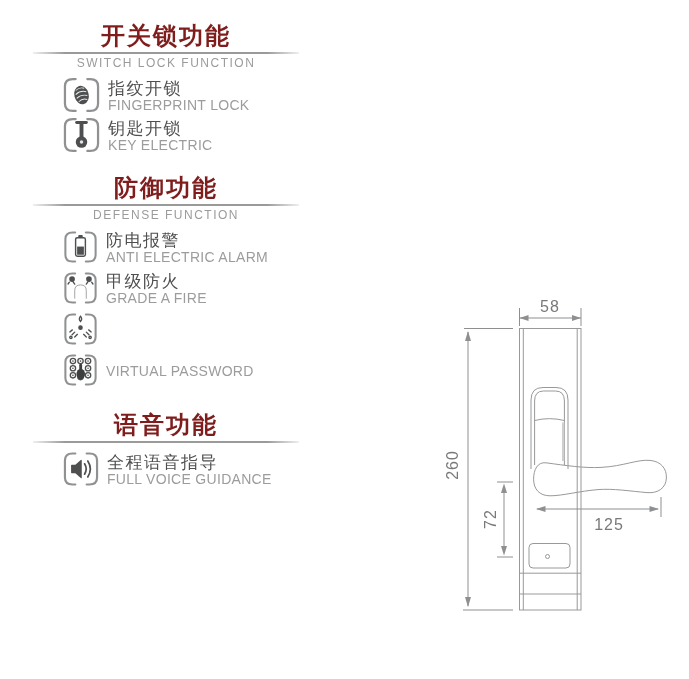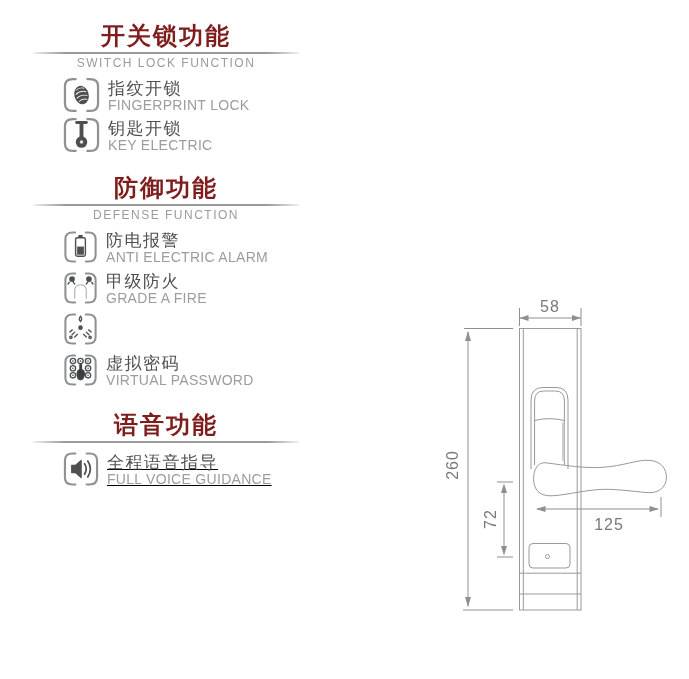--- a/index.html
+++ b/index.html
@@ -25,21 +25,21 @@
   .item{display:flex;align-items:center;}
   .icon{flex:0 0 auto;display:block;}
   .s1 .item{height:36px;margin-bottom:4px;}
   .s1 .icon{width:37px;height:36px;}
   .s2 .sec-title{margin-top:20px;}
   .s2 .items{margin-top:10px;}
   .s2 .item{height:32px;margin-bottom:9px;}
   .s2 .icon{width:35px;height:32px;}
   .s3 .sec-title{margin-top:24px;}
   .s3 .items{margin-top:9px;}
-  .s3 .item{height:34px;text-decoration:underline;}
+  .s3 .item{height:34px;}
   .s3 .icon{width:36px;height:34px;}
   .txt{margin-left:8px;}
   .zh{font-size:17px;line-height:18px;color:#4f4f4f;letter-spacing:1.5px;}
   .en{font-size:14px;line-height:11px;color:#9c9c9c;letter-spacing:0.3px;margin-top:2px;}
   .frame{fill:none;stroke:#8f9193;stroke-width:2.3;stroke-linecap:round;}
   .glyph-f{fill:#4d4f50;}
   .glyph-s{fill:none;stroke:#4d4f50;stroke-width:1.5;stroke-linecap:round;}
   .drawing{position:absolute;left:428px;top:283px;width:252px;height:348px;}
   .geo{fill:none;stroke:#97999b;stroke-width:1;}
   .dim{fill:none;stroke:#8d8f91;stroke-width:1;}
@@ -152,21 +152,20 @@
               <circle cx="27.5" cy="8" r="0.9"></circle>
             <circle cx="10.5" cy="16" r="0.9"></circle>
               <circle cx="27.5" cy="16" r="0.9"></circle>
             <circle cx="10.5" cy="24" r="0.9"></circle>
               <circle cx="27.5" cy="24" r="0.9"></circle>
           </g>
           <rect x="17.6" y="11" width="3.2" height="9" rx="1.6" fill="#3c3e3f"></rect>
           <ellipse cx="19.3" cy="22.5" rx="4.8" ry="6" fill="#3c3e3f"></ellipse>
         </svg>
         <div class="txt">
-          <div class="zh">虚拟密码</div>
           <div class="en">VIRTUAL PASSWORD</div>
         </div>
       </div>
     </div>
   </div>
 
   <div class="s3">
     <h2 class="sec-title">语音功能</h2>
     <div class="divider"></div>
     <div class="items">

